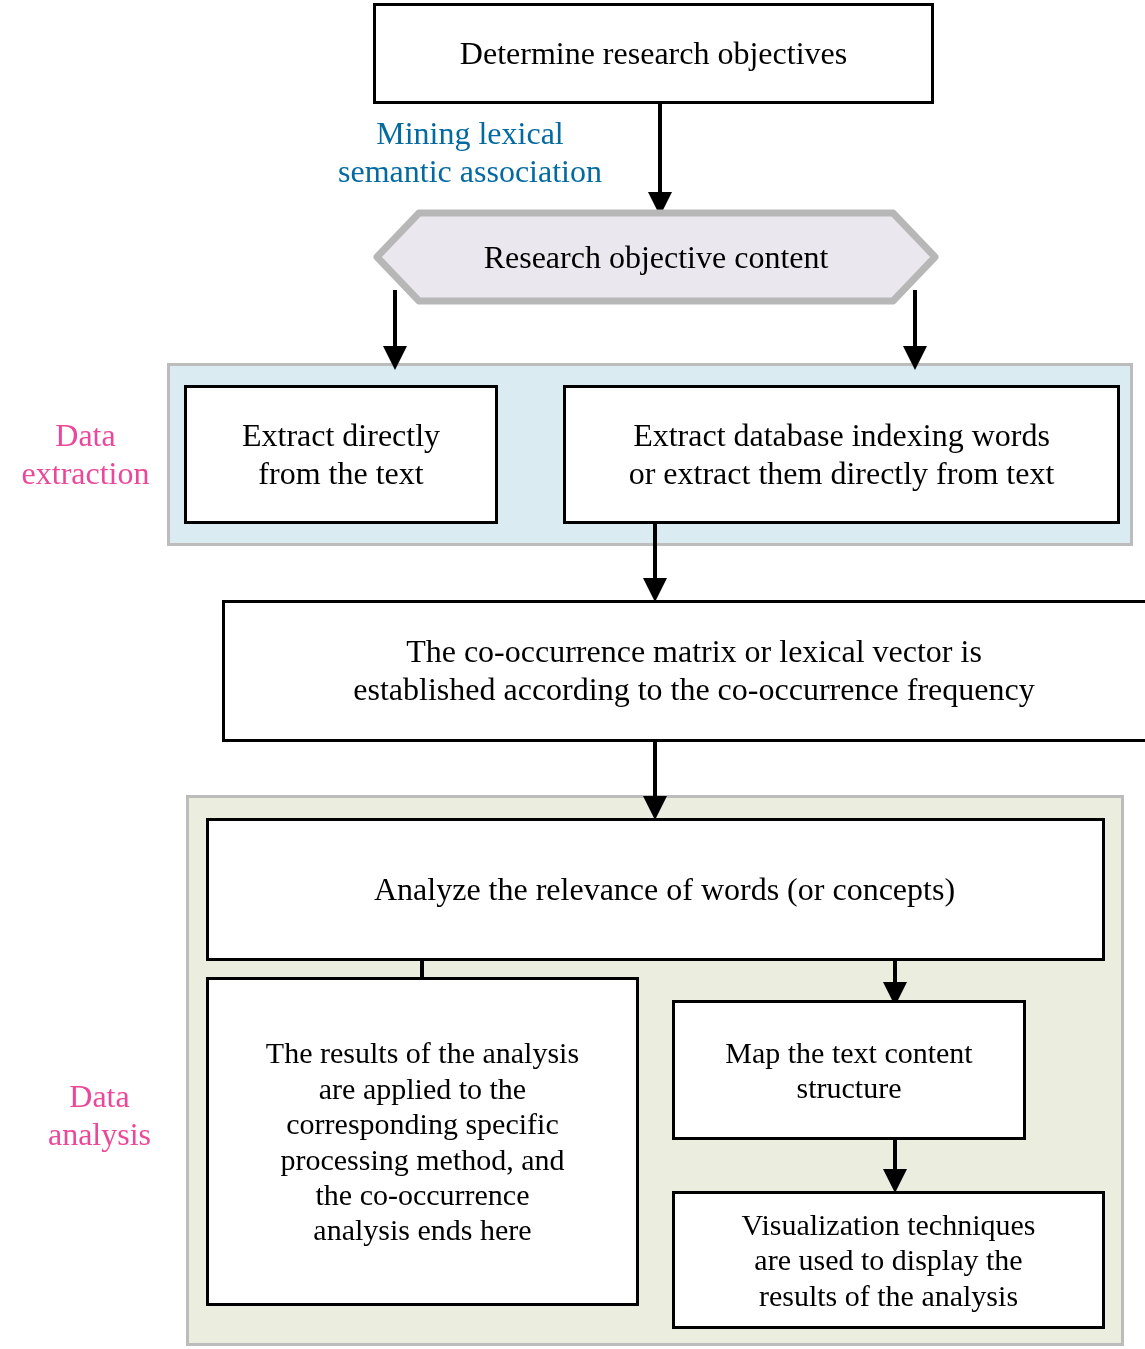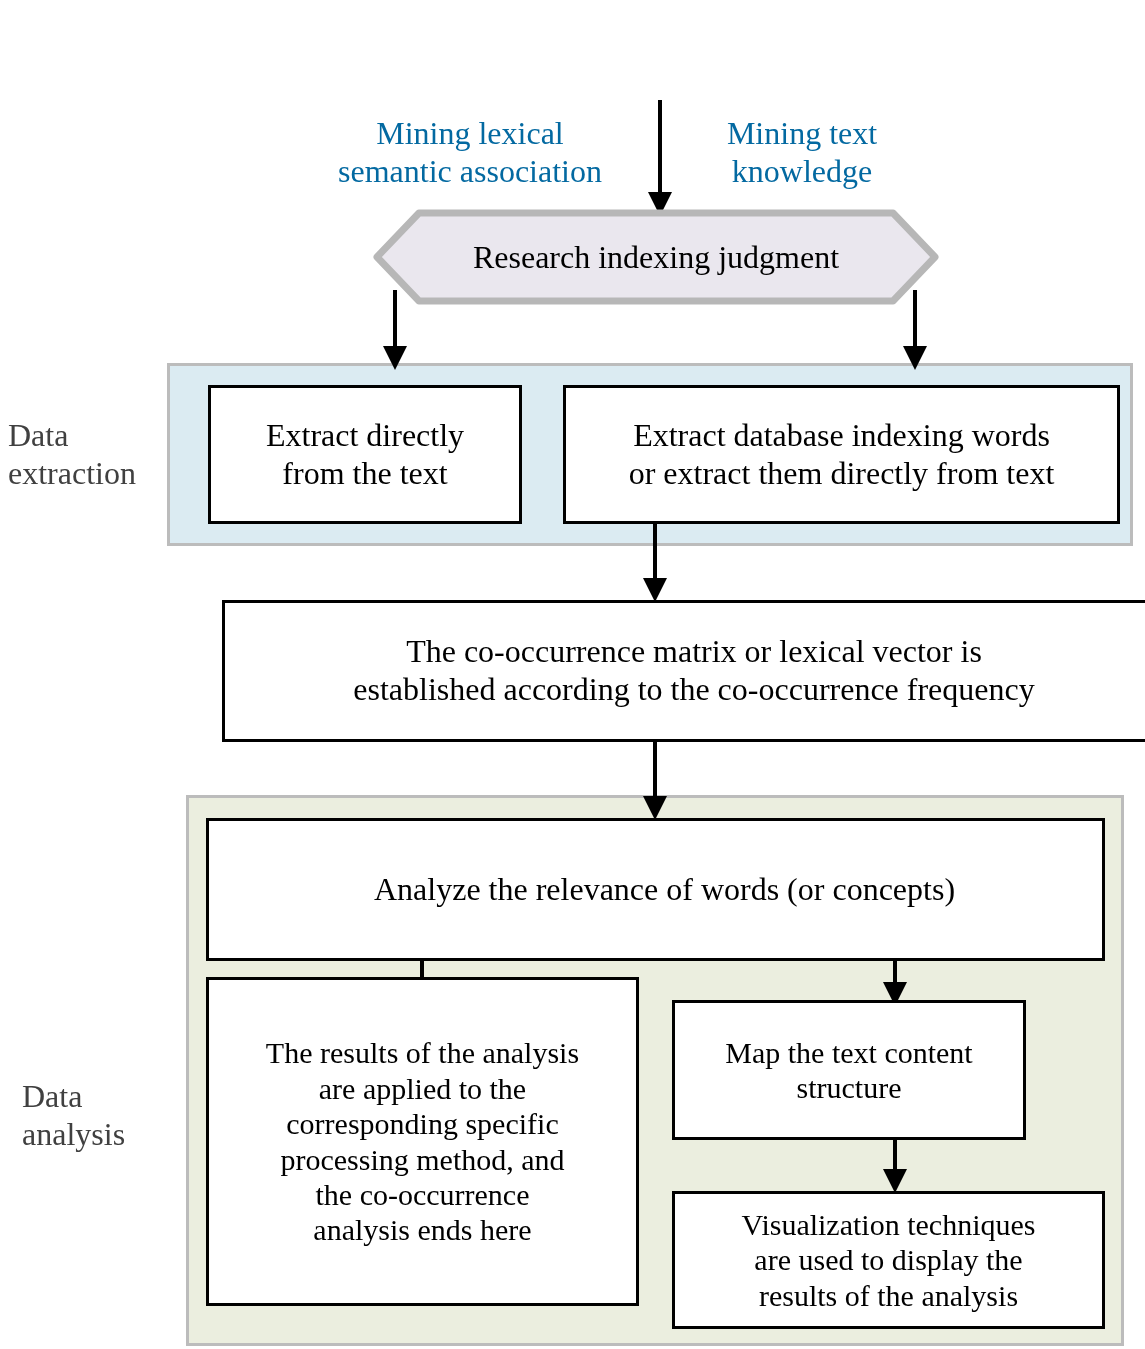--- a/index.html
+++ b/index.html
@@ -38,23 +38,23 @@
     position: absolute;
     box-sizing: border-box;
     border: 3px solid #bcbcbc;
   }
   .panel-extraction { background: #dbebf2; }
   .panel-analysis   { background: #ebeedf; }
 
   
   .stage-label {
     position: absolute;
-    text-align: left;
+    text-align: center;
     line-height: 1.2;
-    color: #404040;
+    color: #ec4899;
   }
 
   
   .edge-label {
     position: absolute;
     text-align: center;
     line-height: 1.2;
     color: #0369a1;
     white-space: pre-line;
   }
@@ -144,29 +144,32 @@
     </svg>
   </div>
 
   <div class="conn" style="left:875px; top:1138px; width:40px; height:58px;">
     <svg width="40" height="58" viewBox="0 0 40 58">
       <line x1="20" y1="0" x2="20" y2="38" stroke="#000" stroke-width="4"></line>
       <polygon points="20,55 8,31 32,31" fill="#000"></polygon>
     </svg>
   </div>
 
+  <div class="node fs-32" style="left:373px; top:3px; width:561px; height:101px;">
+    <span>Determine research objectives</span>
+  </div>
 
   <div class="hexagon fs-32" style="left:373px; top:209px; width:566px; height:96px;">
     <svg class="hex-shape" viewBox="0 0 566 96" preserveAspectRatio="none">
       <polygon points="46,4 520,4 562,48 520,92 46,92 4,48" fill="#eae7ee" stroke="#b7b7b7" stroke-width="7" stroke-linejoin="round"></polygon>
     </svg>
-    <span class="hex-text">Research indexing judgment</span>
-  </div>
-
-  <div class="node fs-32" style="left:184px; top:385px; width:314px; height:139px; white-space:pre-line;margin-left:24px;">
+    <span class="hex-text">Research objective content</span>
+  </div>
+
+  <div class="node fs-32" style="left:184px; top:385px; width:314px; height:139px; white-space:pre-line;">
     <span>Extract directly
 from the text</span>
   </div>
 
   <div class="node fs-32" style="left:563px; top:385px; width:557px; height:139px; white-space:pre-line;align-items:center;">
     <span>Extract database indexing words
 or extract them directly from text</span>
   </div>
 
   <div class="node fs-32" style="left:222px; top:600px; width:944px; height:142px; white-space:pre-line;">
@@ -194,22 +197,20 @@
 
   <div class="node fs-30" style="left:672px; top:1191px; width:433px; height:138px; white-space:pre-line;">
     <span>Visualization techniques
 are used to display the
 results of the analysis</span>
   </div>
 
   <div class="edge-label fs-32" style="left:305px; top:114px; width:330px;">Mining lexical
 semantic association</div>
 
-  <div class="edge-label fs-32" style="left:682px; top:114px; width:240px;">Mining text
-knowledge</div>
 
   <div class="stage-label fs-32" style="left:8px; top:416px; width:155px; white-space:pre-line;">Data
 extraction</div>
 
   <div class="stage-label fs-32" style="left:22px; top:1077px; width:155px; white-space:pre-line;">Data
 analysis</div>
 
 </div>
 
 </body></html>

